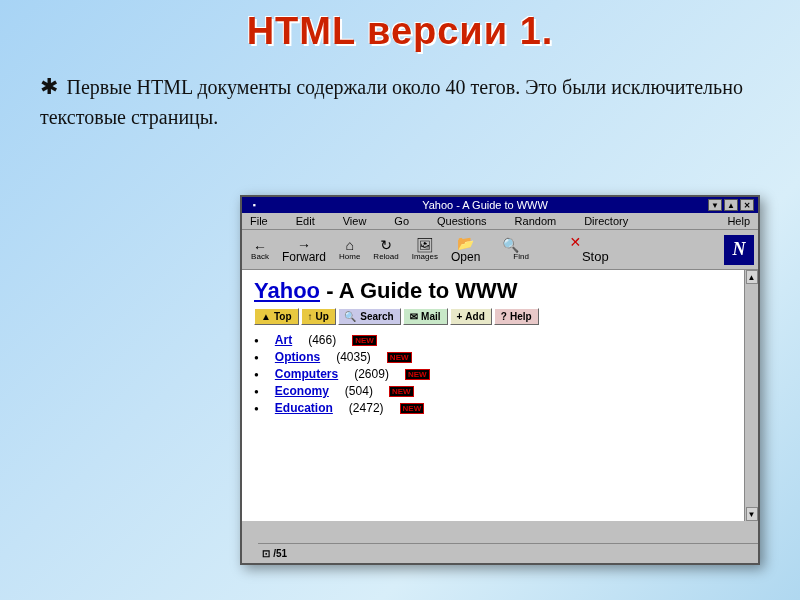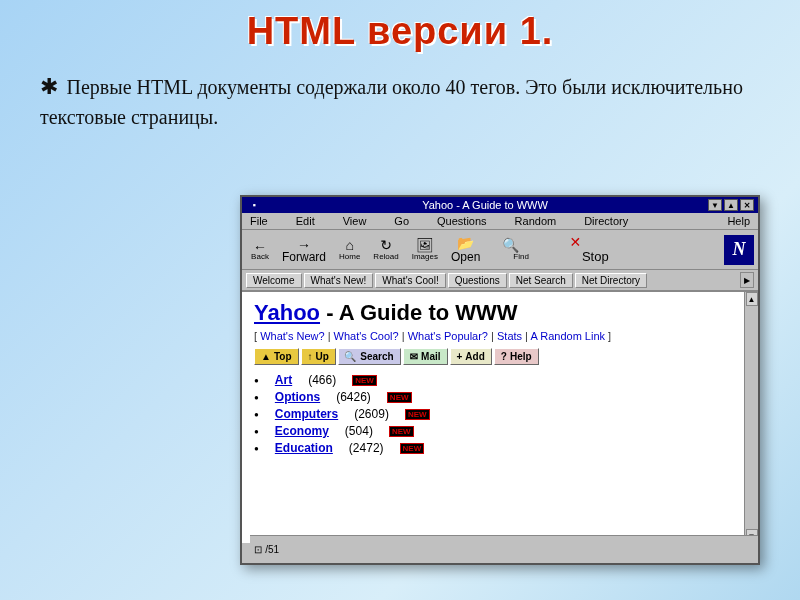--- a/index.html
+++ b/index.html
@@ -257,29 +257,30 @@
       display: flex;
       align-items: center;
       justify-content: center;
       font-size: 8px;
       cursor: pointer;
     }
 
     .status-bar {
       position: absolute;
       bottom: 0;
-      left: 8px;
+      left: 16px;
       right: 0;
-      height: 28px;
+      height: 20px;
       background: #c0c0c0;
       border-top: 1px solid #888;
       display: flex;
       align-items: center;
       padding: 0 4px;
       font-size: 10px;
+      font-weight: bold;
     }
   </style>
 </head>
 <body>
 
 <div class="title">HTML версии 1.</div>
 
 <div class="bullet-text">Первые HTML документы содержали около 40 тегов. Это были исключительно текстовые страницы.</div>
 
 <div class="browser-window">
@@ -337,53 +338,36 @@
     </div>
     <div class="tool-btn">
       <span class="icon-shape" style="color:#cc0000;">✕</span>
       <span style="font-size:13px;padding-left:40px;">Stop</span>
     </div>
 
     <div style="flex:1;"></div>
     <div style="width:30px;height:30px;background:#000080;display:flex;align-items:center;justify-content:center;color:white;font-size:18px;font-weight:bold;font-style:italic;font-family:Times New Roman;">N</div>
   </div>
 
-  <div class="nav-bar">
-    <button class="nav-btn">Welcome</button>
-    <button class="nav-btn">What's New!</button>
-    <button class="nav-btn">What's Cool!</button>
-    <button class="nav-btn">Questions</button>
-    <button class="nav-btn">Net Search</button>
-    <button class="nav-btn">Net Directory</button>
-
-    <div style="margin-left:auto;width:14px;height:16px;background:#c0c0c0;border:1px solid #888;display:flex;align-items:center;justify-content:center;font-size:8px;">▶</div>
-  </div>
 
   <div class="browser-content" style="position:relative;">
 
     <div class="scrollbar-right">
       <div class="scroll-arrow">▲</div>
       <div style="flex:1;background:#c0c0c0;"></div>
       <div class="scroll-arrow">▼</div>
     </div>
 
     <div style="margin-right:16px;">
 
       <div class="yahoo-heading">
         <span class="yahoo-link">Yahoo</span>
         <span> - A Guide to WWW</span>
       </div>
 
-      <div class="sub-links">
-        [ <a href="#">What's New?</a> |
-        <a href="#">What's Cool?</a> |
-        <a href="#">What's Popular?</a> |
-        <a href="#">Stats</a> |
-        <a href="#">A Random Link</a> ]
-      </div>
 
       <div class="icon-bar">
         <button class="icon-bar-btn top-btn">
           <span>▲</span> Top
         </button>
         <button class="icon-bar-btn up-btn">
           <span>↑</span> Up
         </button>
         <button class="icon-bar-btn search-btn">
           <span>🔍</span> Search
@@ -400,21 +384,21 @@
       </div>
 
       <ul class="category-list">
         <li>
           <a class="cat-link" href="#">Art</a>
           <span>(466)</span>
           <span class="new-badge">NEW</span>
         </li>
         <li>
           <a class="cat-link" href="#">Options</a>
-          <span>(6426)</span>
+          <span>(4035)</span>
           <span class="new-badge">NEW</span>
         </li>
         <li>
           <a class="cat-link" href="#">Computers</a>
           <span>(2609)</span>
           <span class="new-badge">NEW</span>
         </li>
         <li>
           <a class="cat-link" href="#">Economy</a>
           <span>(504)</span>

